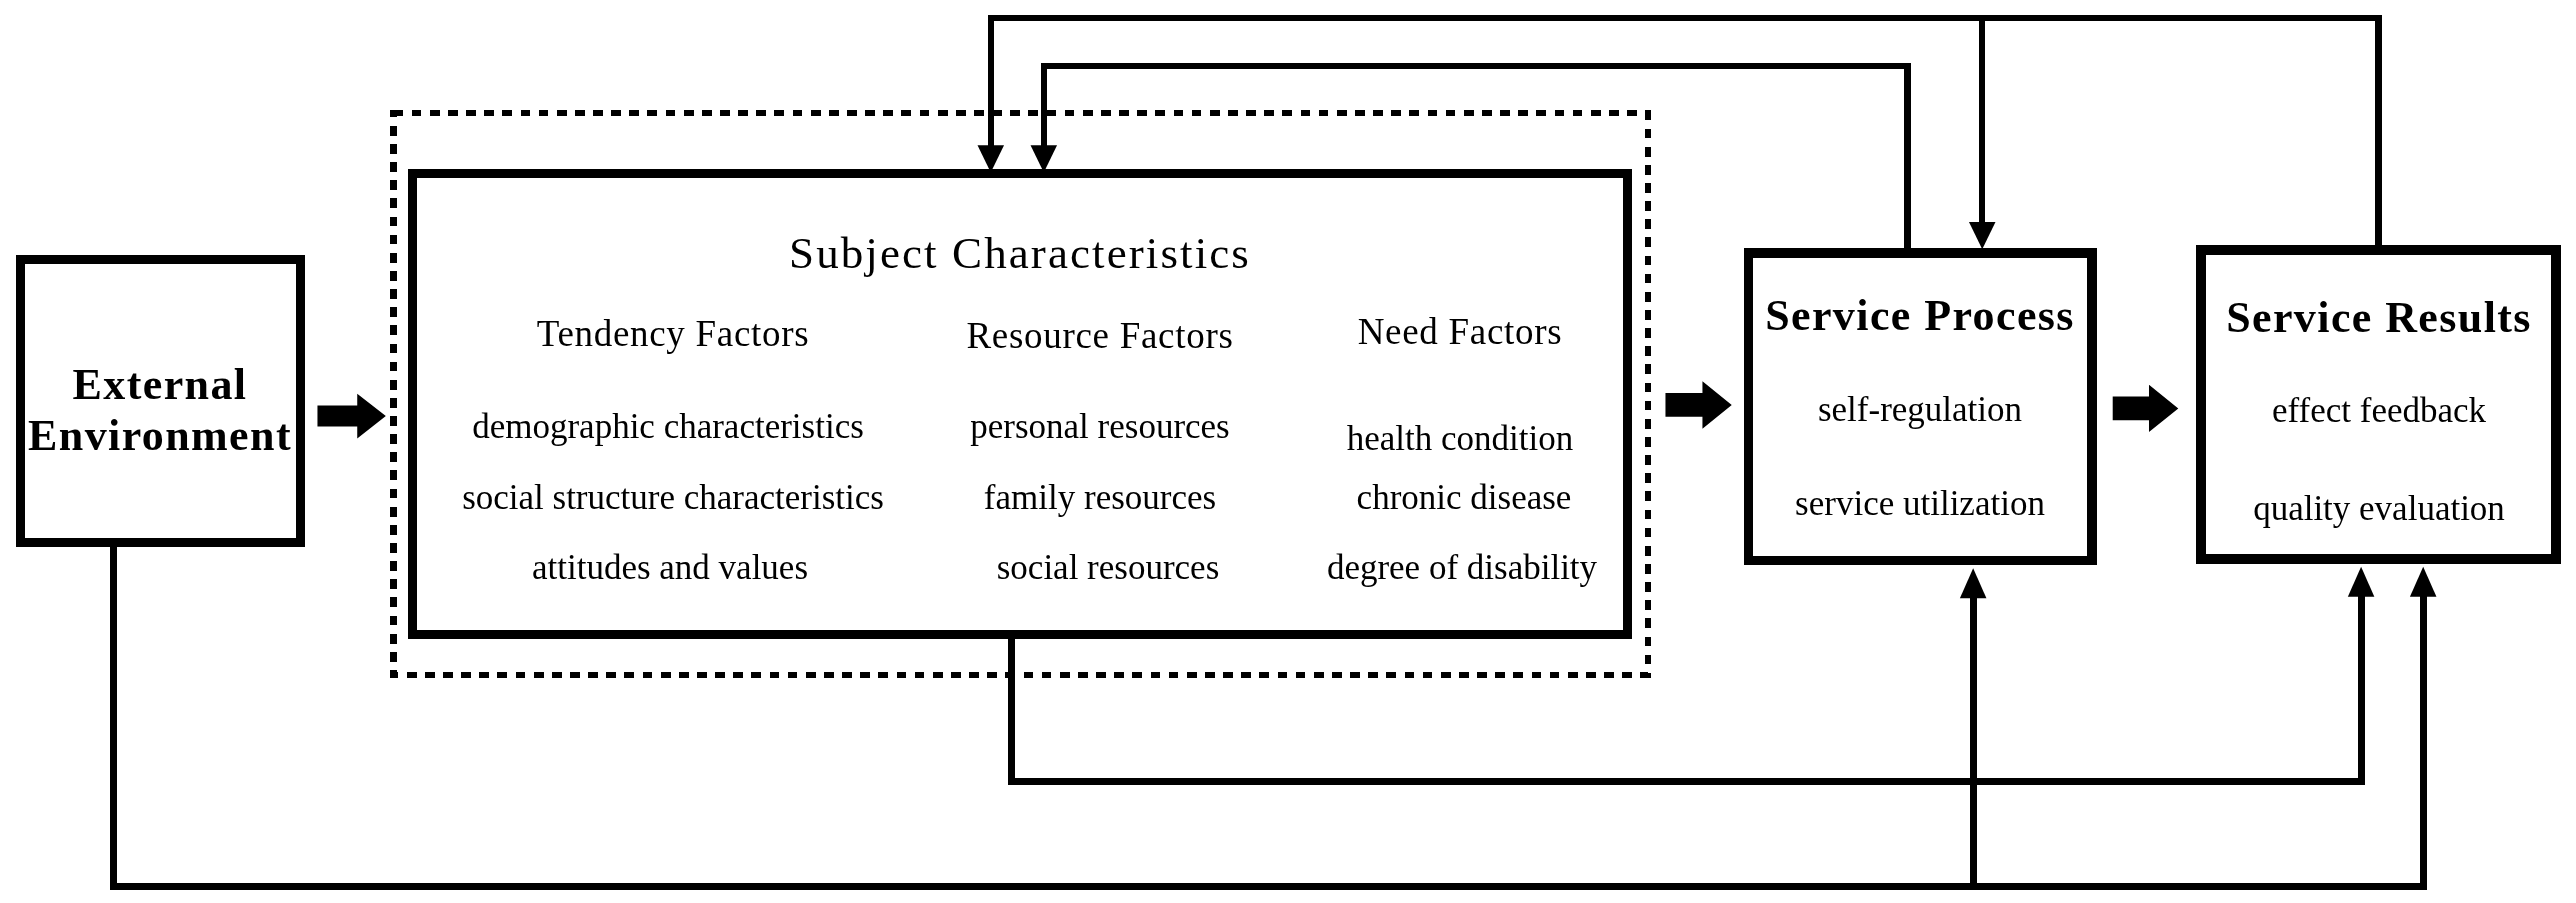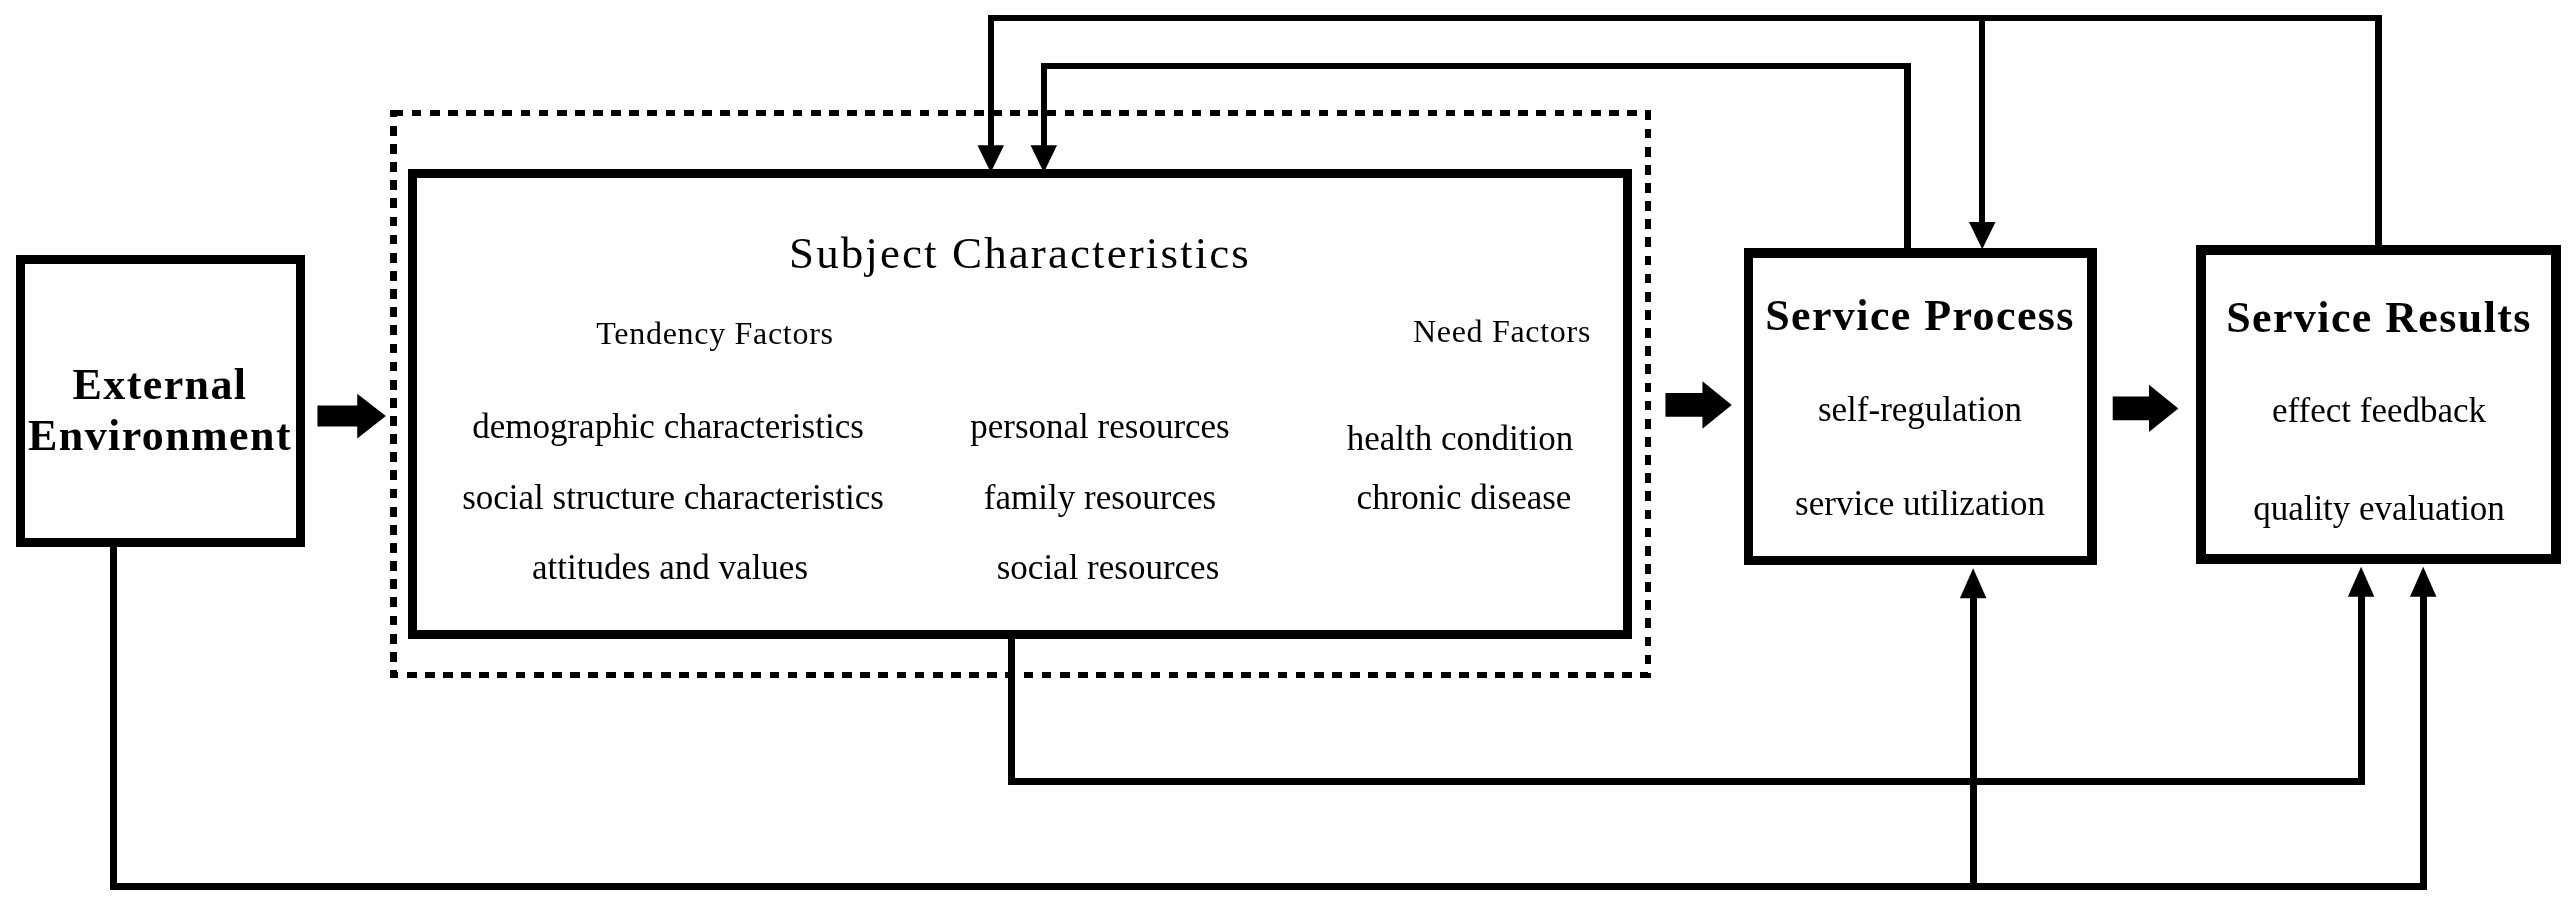--- a/index.html
+++ b/index.html
@@ -13,21 +13,21 @@
   }
   #wires{position:absolute;left:0;top:0;width:2576px;height:904px;}
   .lbl{
     position:absolute;
     transform:translate(-50%,-50%);
     white-space:nowrap;
     color:#000;
   }
   .box-title{font-size:44px;letter-spacing:1.4px;font-weight:bold;}
   .big-title{font-size:45px;letter-spacing:2.1px;margin-top:18px;}
-  .col-head{font-size:32px;letter-spacing:0.7px;margin-left:42px;}
+  .col-head{font-size:37px;letter-spacing:0.7px;}
   .item{font-size:35px;}
 </style>
 </head>
 <body>
 
 <div id="canvas">
 
   <svg id="wires" viewBox="0 0 3692 1295" xmlns="http://www.w3.org/2000/svg">
 
     <g stroke="#000" stroke-width="9" fill="none" shape-rendering="crispEdges">
@@ -68,32 +68,34 @@
     <rect x="2506" y="362" width="492" height="441" fill="#fff" stroke="#000" stroke-width="14" shape-rendering="crispEdges"></rect>
     <rect x="3155" y="358" width="508" height="443" fill="#fff" stroke="#000" stroke-width="14" shape-rendering="crispEdges"></rect>
   </svg>
 
   <span class="lbl box-title" style="left:160px;top:384px;">External</span>
   <span class="lbl box-title" style="left:160px;top:435px;">Environment</span>
 
   <span class="lbl big-title" style="left:1020px;top:235px;">Subject Characteristics</span>
 
   <span class="lbl col-head" style="left:673px;top:333px;">Tendency Factors</span>
+  <span class="lbl col-head" style="left:1100px;top:335px;">Resource Factors</span>
   <span class="lbl col-head" style="left:1460px;top:331px;">Need Factors</span>
 
   <span class="lbl item" style="left:668px;top:427px;">demographic characteristics</span>
   <span class="lbl item" style="left:673px;top:498px;">social structure characteristics</span>
   <span class="lbl item" style="left:670px;top:568px;">attitudes and values</span>
 
   <span class="lbl item" style="left:1100px;top:427px;">personal resources</span>
   <span class="lbl item" style="left:1100px;top:498px;">family resources</span>
   <span class="lbl item" style="left:1100px;top:568px;margin-left:8px;">social resources</span>
 
   <span class="lbl item" style="left:1460px;top:427px;margin-top:12px;">health condition</span>
   <span class="lbl item" style="left:1464px;top:498px;">chronic disease</span>
+  <span class="lbl item" style="left:1462px;top:568px;">degree of disability</span>
 
   <span class="lbl box-title" style="left:1920px;top:315px;">Service Process</span>
   <span class="lbl item" style="left:1920px;top:410px;">self-regulation</span>
   <span class="lbl item" style="left:1920px;top:504px;">service utilization</span>
 
   <span class="lbl box-title" style="left:2379px;top:317px;">Service Results</span>
   <span class="lbl item" style="left:2379px;top:411px;text-align:right;">effect feedback</span>
   <span class="lbl item" style="left:2379px;top:509px;">quality evaluation</span>
 
 </div>

